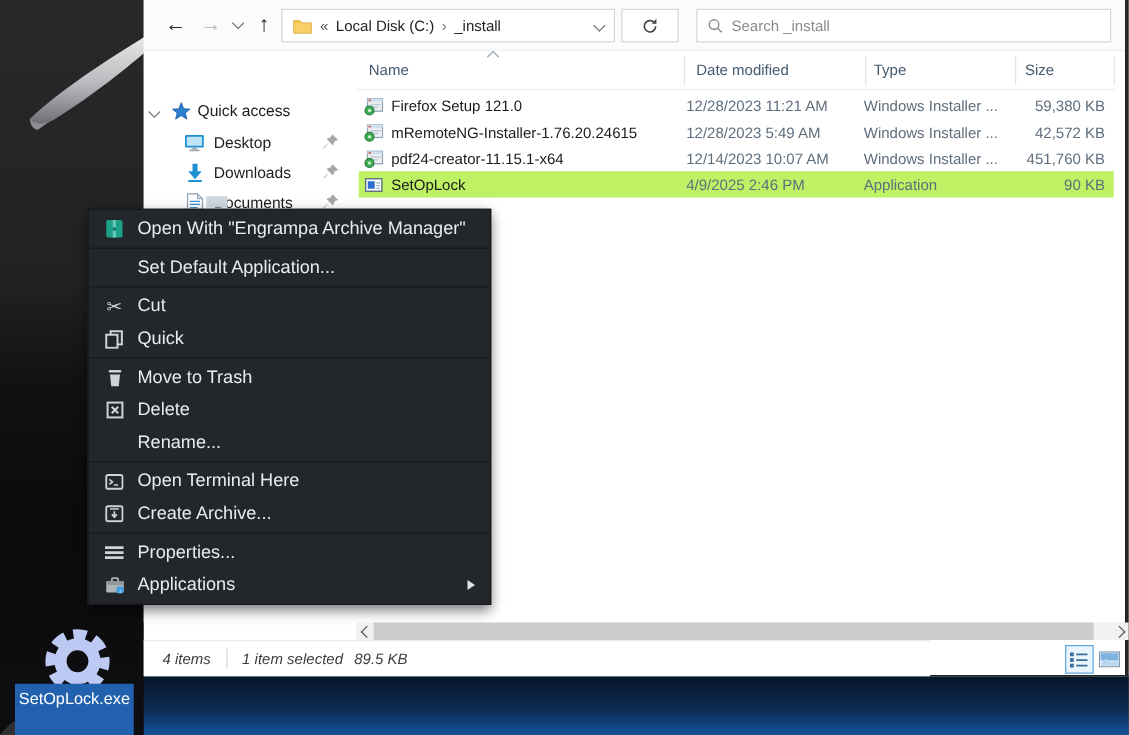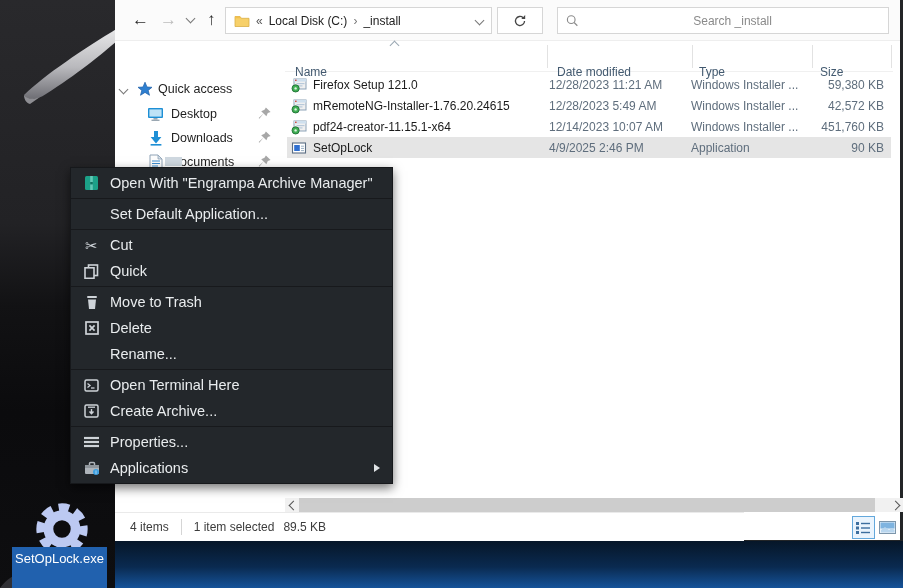--- a/index.html
+++ b/index.html
@@ -21,53 +21,53 @@
   .tb-btn { position:absolute; top:9px; font-size:17px; line-height:22px; color:#2b2b2b; cursor:default; }
   .tb-btn.disabled { color:#bdbdbd; }
   .chev { display:inline-block; width:7px; height:7px; border-right:1.6px solid #777; border-bottom:1.6px solid #777; transform:rotate(45deg); }
   .addressbar { position:absolute; left:110px; top:7px; width:267px; height:27px; background:#fff; border:1px solid #d6d6d6;
     display:flex; align-items:center; padding:0 8px; font-size:12px; color:#222; gap:6px; }
   .addr-chevron { margin-left:auto; }
   .refresh-btn { position:absolute; left:382px; top:7px; width:46px; height:27px; background:#fff; border:1px solid #d6d6d6;
     display:flex; align-items:center; justify-content:center; }
   .searchbox { position:absolute; left:442px; top:7px; width:332px; height:27px; background:#fff; border:1px solid #d6d6d6;
     display:flex; align-items:center; padding:0 8px; gap:7px; }
-  .searchbox input { border:none; outline:none; font-size:12px; color:#444; width:100%; font-family:inherit; background:transparent;text-align:center; }
+  .searchbox input { border:none; outline:none; font-size:12px; color:#444; width:100%; font-family:inherit; background:transparent; }
   .searchbox input::placeholder { color:#8a8a8a; opacity:1; }
 
   
   .navpane { position:absolute; left:0; top:41px; width:170px; height:457px; background:#fff; }
   .nav-row { position:absolute; height:24px; display:flex; align-items:center; font-size:12.5px; color:#1e1e1e; width:170px;margin-top:18px; }
   .nav-icon { width:17px; height:17px; flex:none; display:flex; align-items:center; justify-content:center; }
   .pin { position:absolute; left:142px; top:4px; width:15px; height:15px; }
 
   
   .mainpane { position:absolute; left:170px; top:41px; width:608px; height:457px; background:#fff; }
   .col-headers { position:absolute; left:0; top:0; width:608px; height:31px; font-size:12px; color:#42596f; border-bottom:1px solid #f0f0f0; }
   .col-sep { position:absolute; top:4px; width:1px; height:23px; background:#e2e2e2; }
-  .hdr { position:absolute; top:8px;margin-top:16px; }
+  .hdr { position:absolute; top:8px; }
   .sort-caret { position:absolute; left:106px; top:1px; width:7px; height:7px; border-left:1.4px solid #9aa7b2; border-top:1.4px solid #9aa7b2; transform:rotate(45deg); }
   .frow { position:absolute; left:2px; width:604px; height:21px; display:flex; align-items:center; font-size:12px; }
-  .frow.selected { background:#e5e5e5; }
+  .frow.selected { background:#bef264; }
   .c-name { width:254px; padding-left:4px; display:flex; align-items:center; gap:6px; color:#1b1b1b; white-space:nowrap; overflow:hidden; }
   .c-date { width:145px; padding-left:8px; color:#5f6e7d; white-space:nowrap; }
   .c-type { width:120px; padding-left:5px; color:#5f6e7d; white-space:nowrap; }
   .c-size { width:78px; text-align:right; color:#5f6e7d; white-space:nowrap; }
   .ficon { width:16px; height:16px; flex:none; }
 
   
   .hscroll { position:absolute; left:170px; top:498px; width:618px; height:14px; background:#f1f1f1; }
   .hthumb { position:absolute; left:14px; top:0; width:576px; height:14px; background:#cdcdcd; }
   .harrow { position:absolute; top:3.5px; width:7px; height:7px; border-right:1.7px solid #555; border-bottom:1.7px solid #555; }
   .harrow.left  { left:5px;  transform:rotate(135deg); }
   .harrow.right { right:4px; transform:rotate(-45deg); }
 
   
   .statusbar { position:absolute; left:0; top:512px; width:629px; height:29px; background:#fff; border-top:1px solid #eaeaea;
-    display:flex; align-items:center; font-size:12px; color:#3c3c3c; }
+    display:flex; align-items:center; font-size:12px; color:#3c3c3c;font-style:italic; }
   .sb-div { width:1px; height:16px; background:#d5d5d5; margin:0 12px; }
   .viewbtn { position:absolute; top:3px; width:23px; height:23px; display:flex; align-items:center; justify-content:center; border:1px solid transparent; }
   .viewbtn.active { border:1px solid #63a8dc; background:#eaf4fd; }
 
   
   .cmenu { position:absolute; left:70px; top:167px; width:323px; background:#23272b; border:1px solid #16181b;
     box-shadow:0 4px 10px rgba(0,0,0,.55); padding:2px 0; z-index:50; }
   .mi { display:flex; align-items:center; height:26px; padding:0 12px; color:#e9ecee; font-size:14.5px; white-space:nowrap; }
   .mi-icon { width:17px; height:17px; margin-right:10px; flex:none; display:flex; align-items:center; justify-content:center;
     color:#ced3d8; font-size:15px; line-height:17px; }

